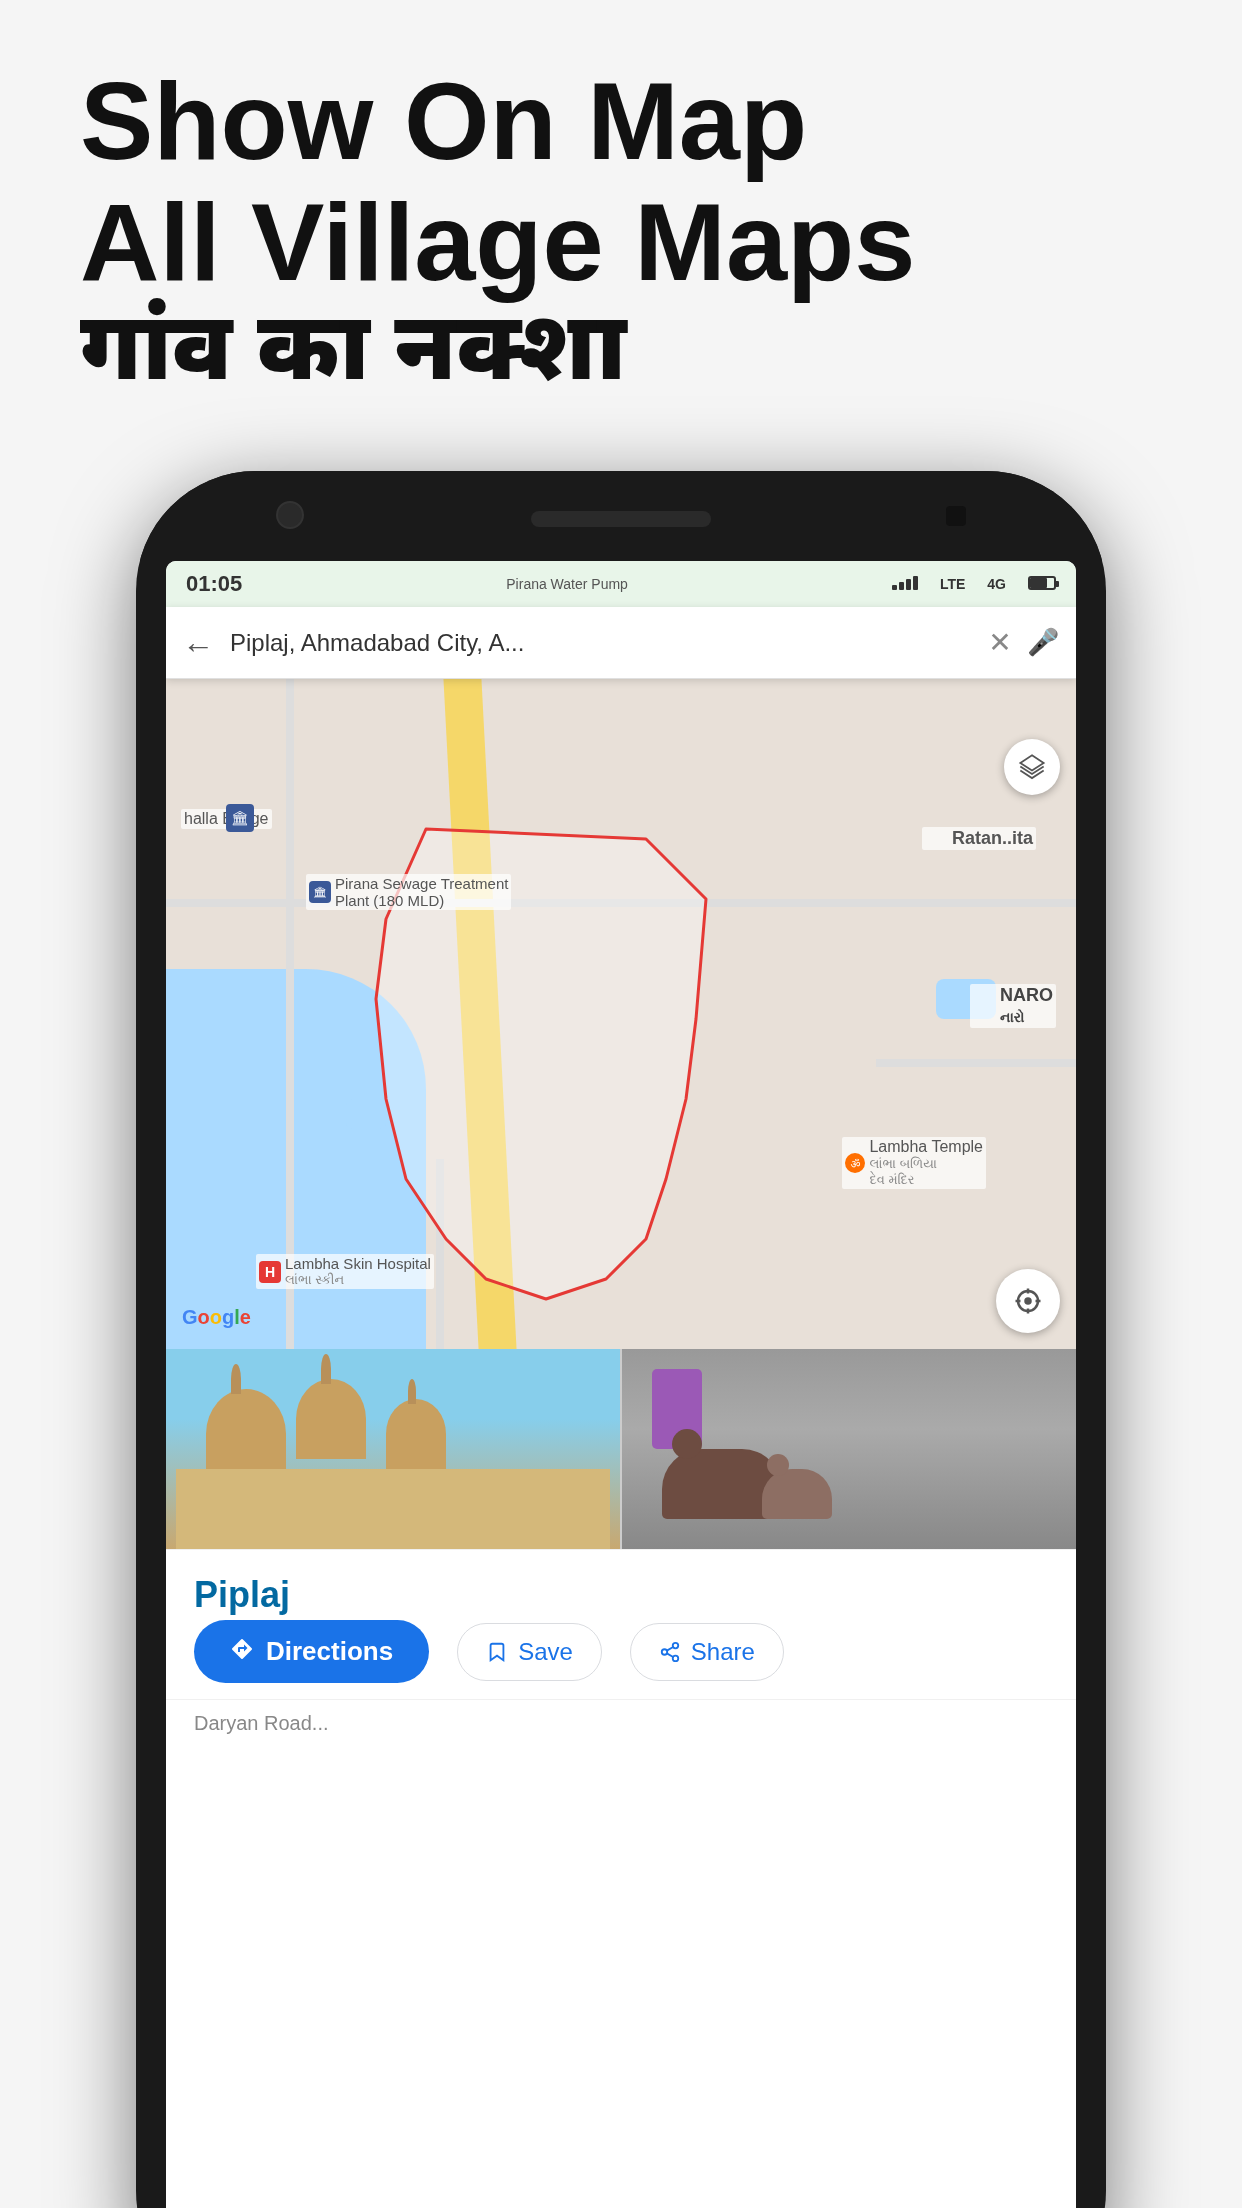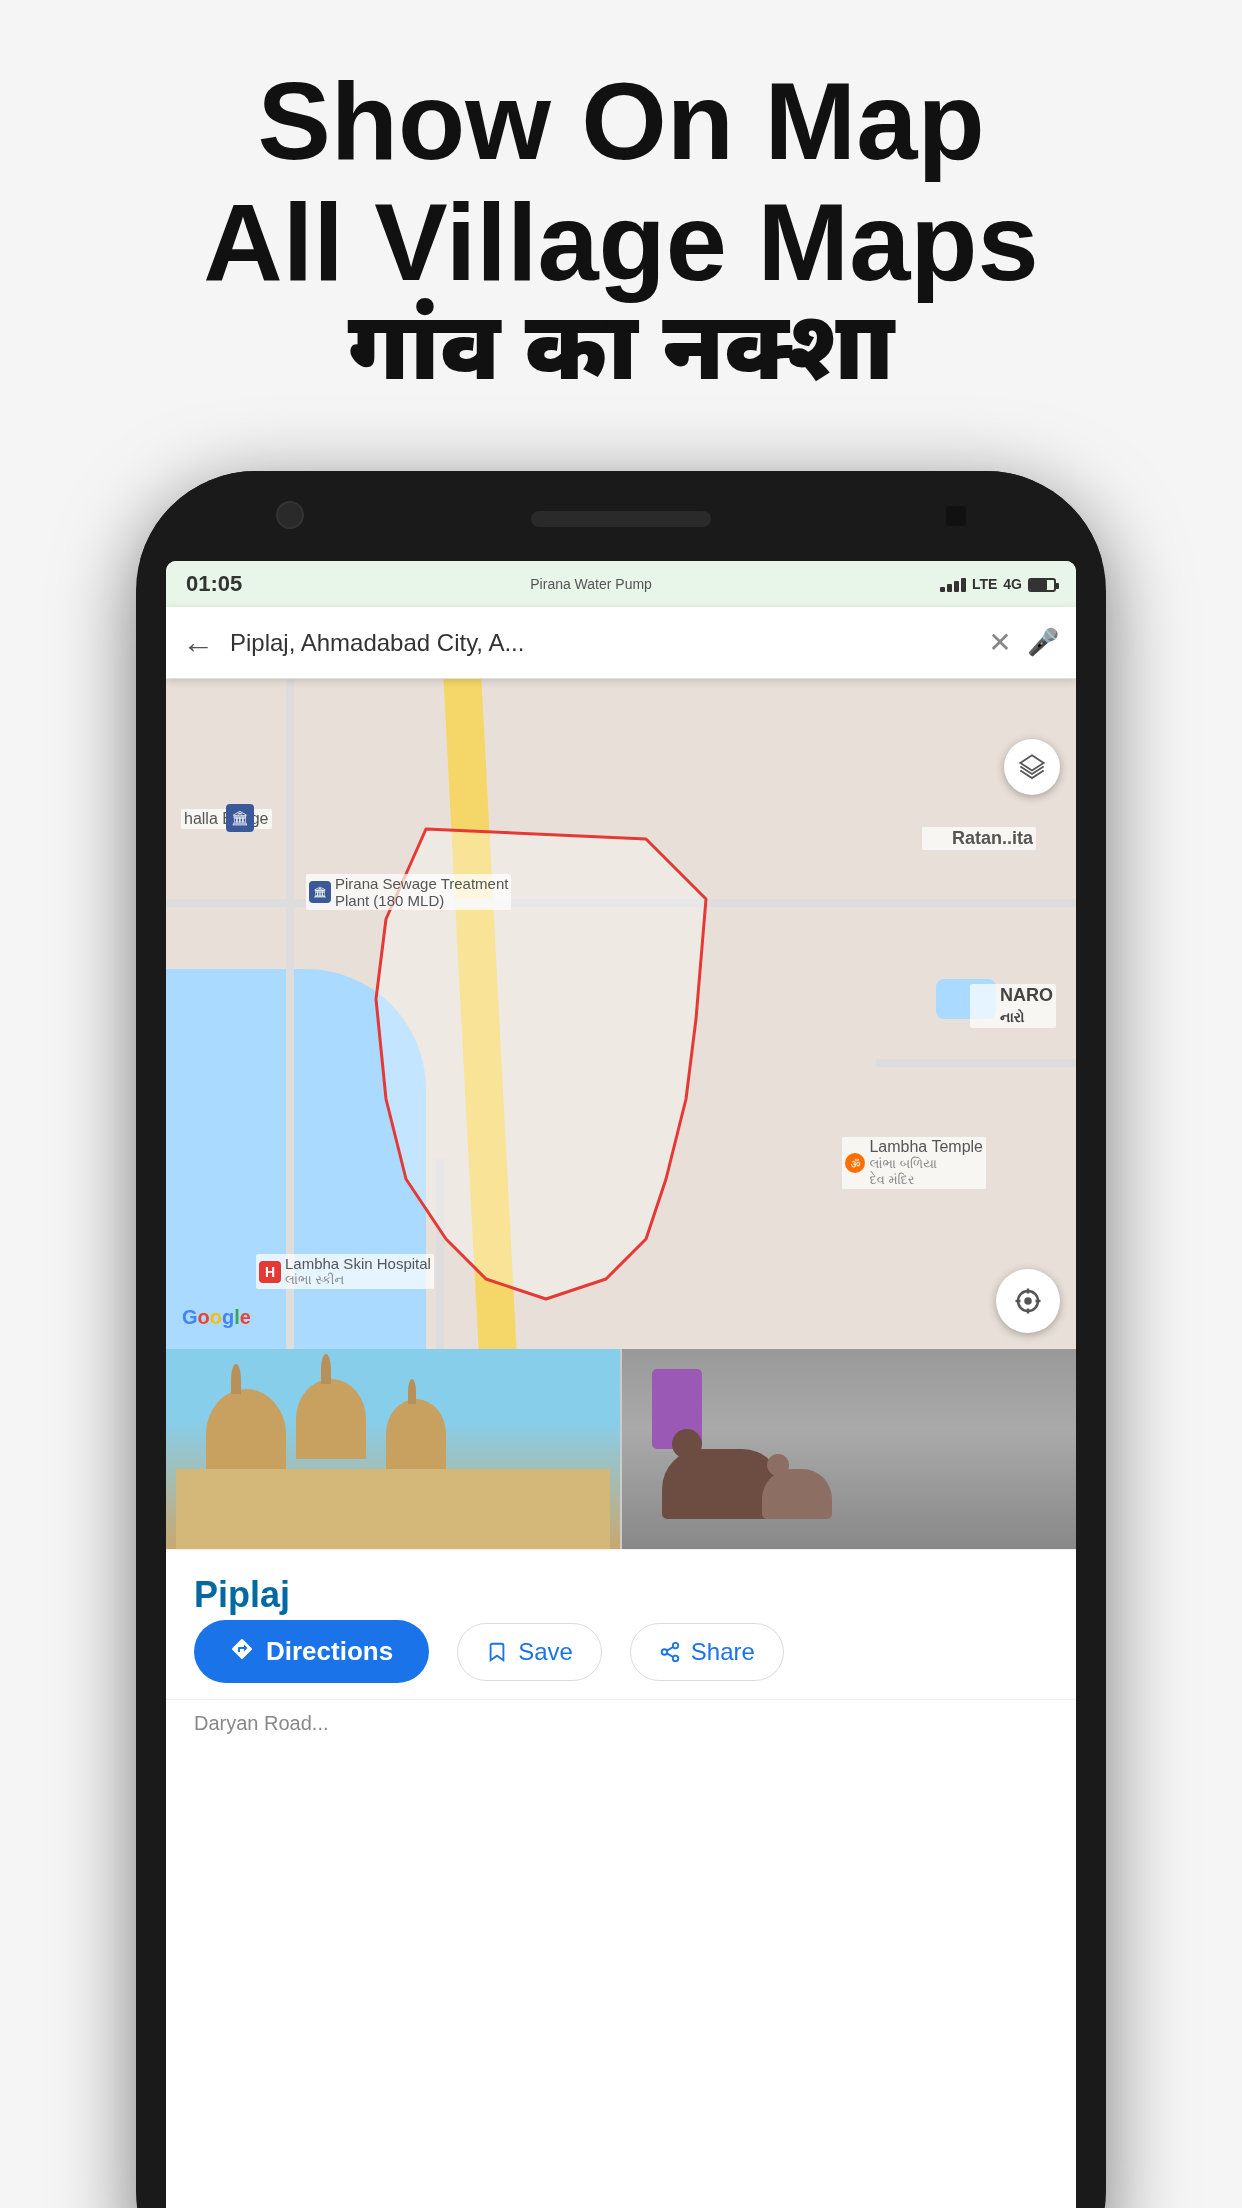--- a/index.html
+++ b/index.html
@@ -7,21 +7,21 @@
       width: 1242px;
       height: 2208px;
       background: #f5f5f5;
       font-family: -apple-system, 'Helvetica Neue', Arial, sans-serif;
       overflow: hidden;
       position: relative;
     }
 
     
     .page-header {
-      text-align: center;
+      text-align: left;
       padding: 60px 80px 40px;
       background: #f5f5f5;
     }
     .page-header h1 {
       font-size: 110px;
       font-weight: 900;
       line-height: 1.1;
       color: #111;
       font-family: -apple-system, 'Helvetica Neue', Arial, sans-serif;
     }
@@ -138,22 +138,22 @@
     .status-left {
       font-weight: bold;
       font-size: 22px;
     }
     .status-center {
       font-size: 14px;
       color: #555;
     }
     .status-right {
       display: flex;
-      gap: 6px;
-      align-items: flex-end;
+      gap: 22px;
+      align-items: flex-start;
       font-size: 18px;
     }
     .signal-bars {
       display: flex;
       gap: 2px;
       align-items: flex-end;
     }
     .signal-bar {
       background: #333;
       width: 5px;

